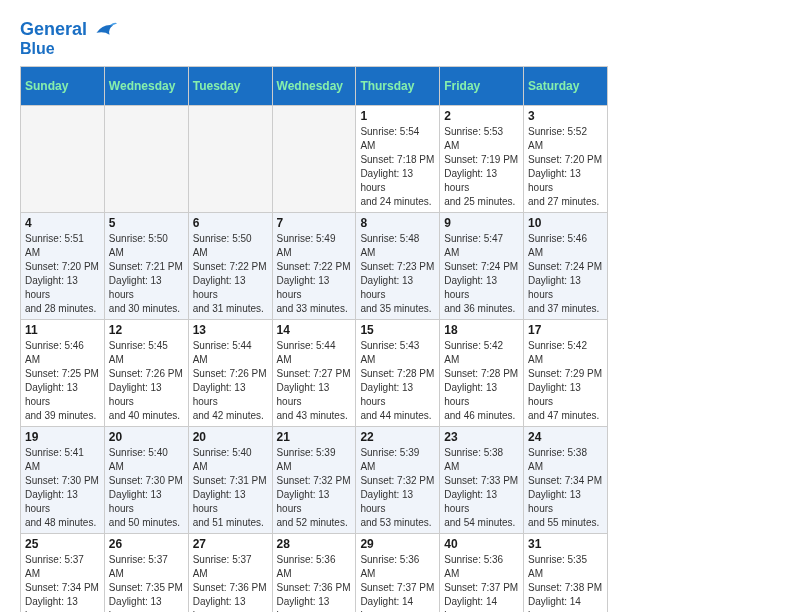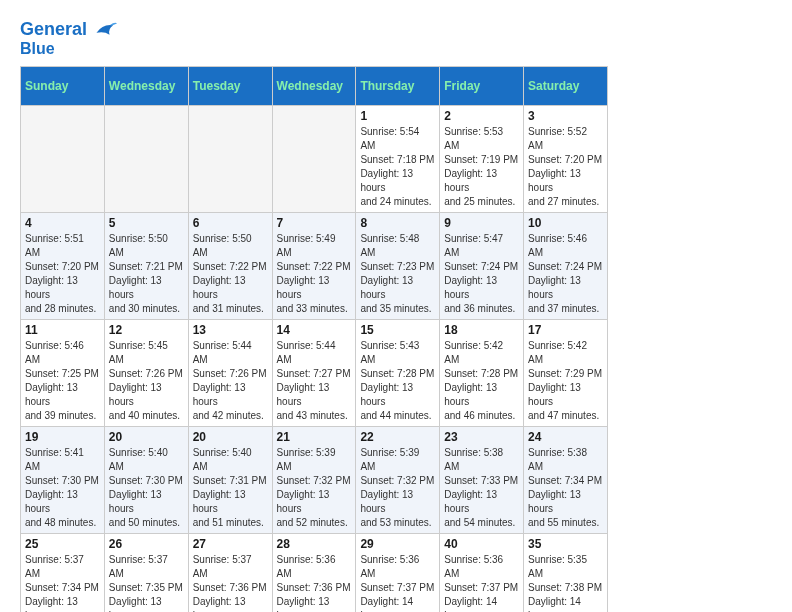--- a/index.html
+++ b/index.html
@@ -259,19 +259,19 @@
           </td>
           <td>
             <span class="day-num">29</span>
             <div class="cell-text">Sunrise: 5:36 AM<br>Sunset: 7:37 PM<br>Daylight: 14 hours<br>and 0 minutes.</div>
           </td>
           <td>
             <span class="day-num">40</span>
             <div class="cell-text">Sunrise: 5:36 AM<br>Sunset: 7:37 PM<br>Daylight: 14 hours<br>and 1 minute.</div>
           </td>
           <td>
-            <span class="day-num">35</span>
+            <span class="day-num">31</span>
             <div class="cell-text">Sunrise: 5:35 AM<br>Sunset: 7:38 PM<br>Daylight: 14 hours<br>and 2 minutes.</div>
           </td>
         </tr>
       </tbody>
   </table>
 </div>
 
 </body></html>

